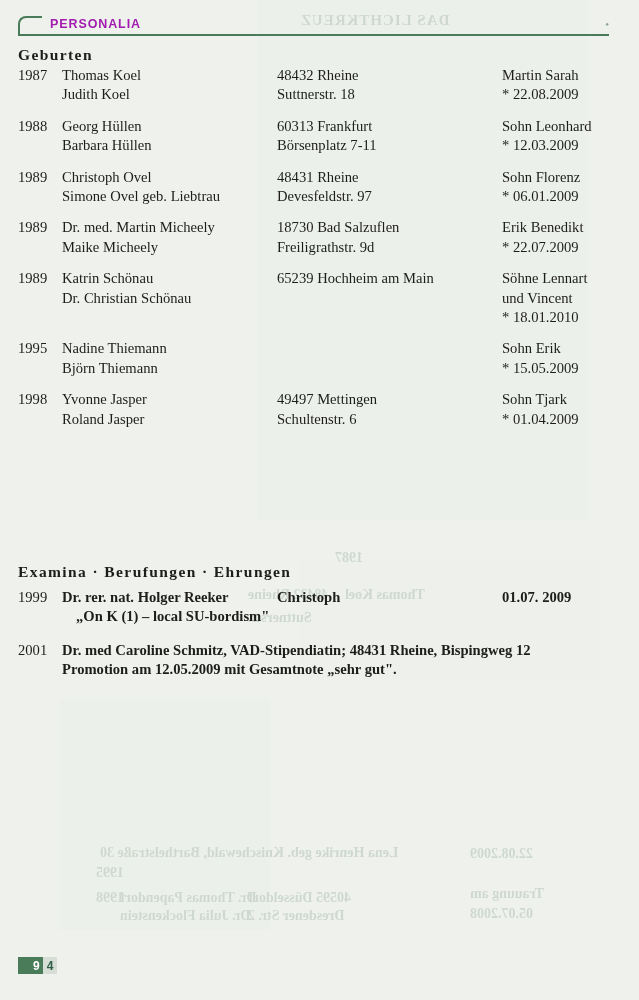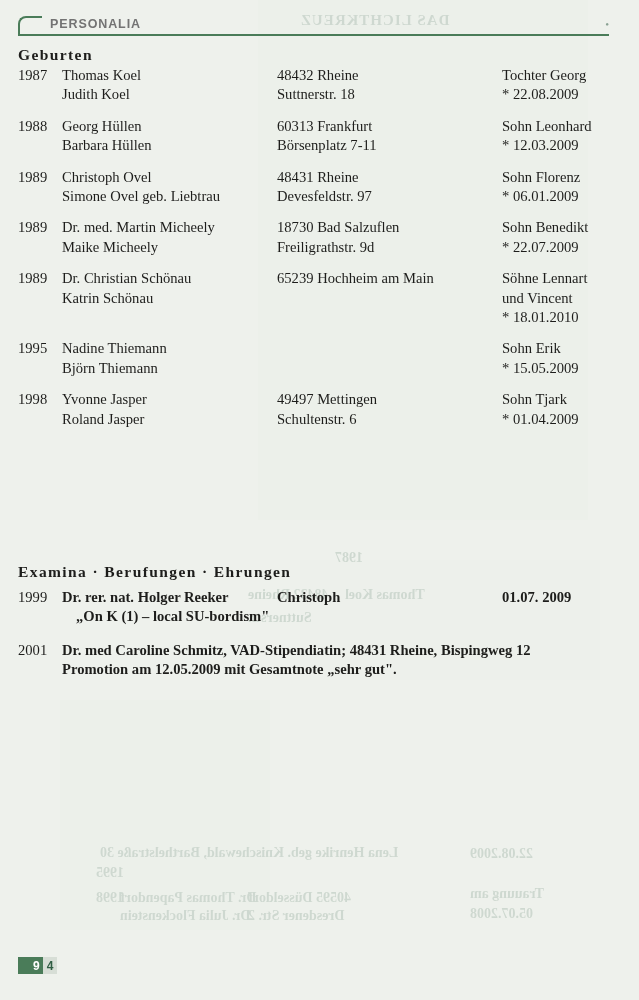--- a/index.html
+++ b/index.html
@@ -70,21 +70,21 @@
     border-top-left-radius: 8px;
   }
   .header .title {
     position: absolute;
     left: 32px;
     bottom: 5px;
     font-family: "Liberation Sans", sans-serif;
     font-weight: bold;
     font-size: 12.5px;
     letter-spacing: 0.9px;
-    color: #737373;
+    color: #a21caf;
   }
   .header .mark {
     position: absolute;
     right: 0;
     bottom: 6px;
     font-size: 11px;
     color: #8aa293;
   }
 
   
@@ -233,21 +233,21 @@
         <div class="year">1987</div>
         <div class="names">
           <div>Thomas Koel</div>
           <div>Judith Koel</div>
         </div>
         <div class="addr">
           <div>48432 Rheine</div>
           <div>Suttnerstr. 18</div>
         </div>
         <div class="event">
-          <div>Tochter Georg</div>
+          <div>Martin Sarah</div>
           <div>* 22.08.2009</div>
         </div>
       </div>
       <div class="entry">
         <div class="year">1988</div>
         <div class="names">
           <div>Georg Hüllen</div>
           <div>Barbara Hüllen</div>
         </div>
         <div class="addr">
@@ -278,29 +278,29 @@
         <div class="year">1989</div>
         <div class="names">
           <div>Dr. med. Martin Micheely</div>
           <div>Maike Micheely</div>
         </div>
         <div class="addr">
           <div>18730 Bad Salzuflen</div>
           <div>Freiligrathstr. 9d</div>
         </div>
         <div class="event">
-          <div>Sohn Benedikt</div>
+          <div>Erik Benedikt</div>
           <div>* 22.07.2009</div>
         </div>
       </div>
       <div class="entry">
         <div class="year">1989</div>
         <div class="names">
+          <div>Katrin Schönau</div>
           <div>Dr. Christian Schönau</div>
-          <div>Katrin Schönau</div>
         </div>
         <div class="addr">
           <div>65239 Hochheim am Main</div>
         </div>
         <div class="event">
           <div>Söhne Lennart</div>
           <div>und Vincent</div>
           <div>* 18.01.2010</div>
         </div>
       </div>

